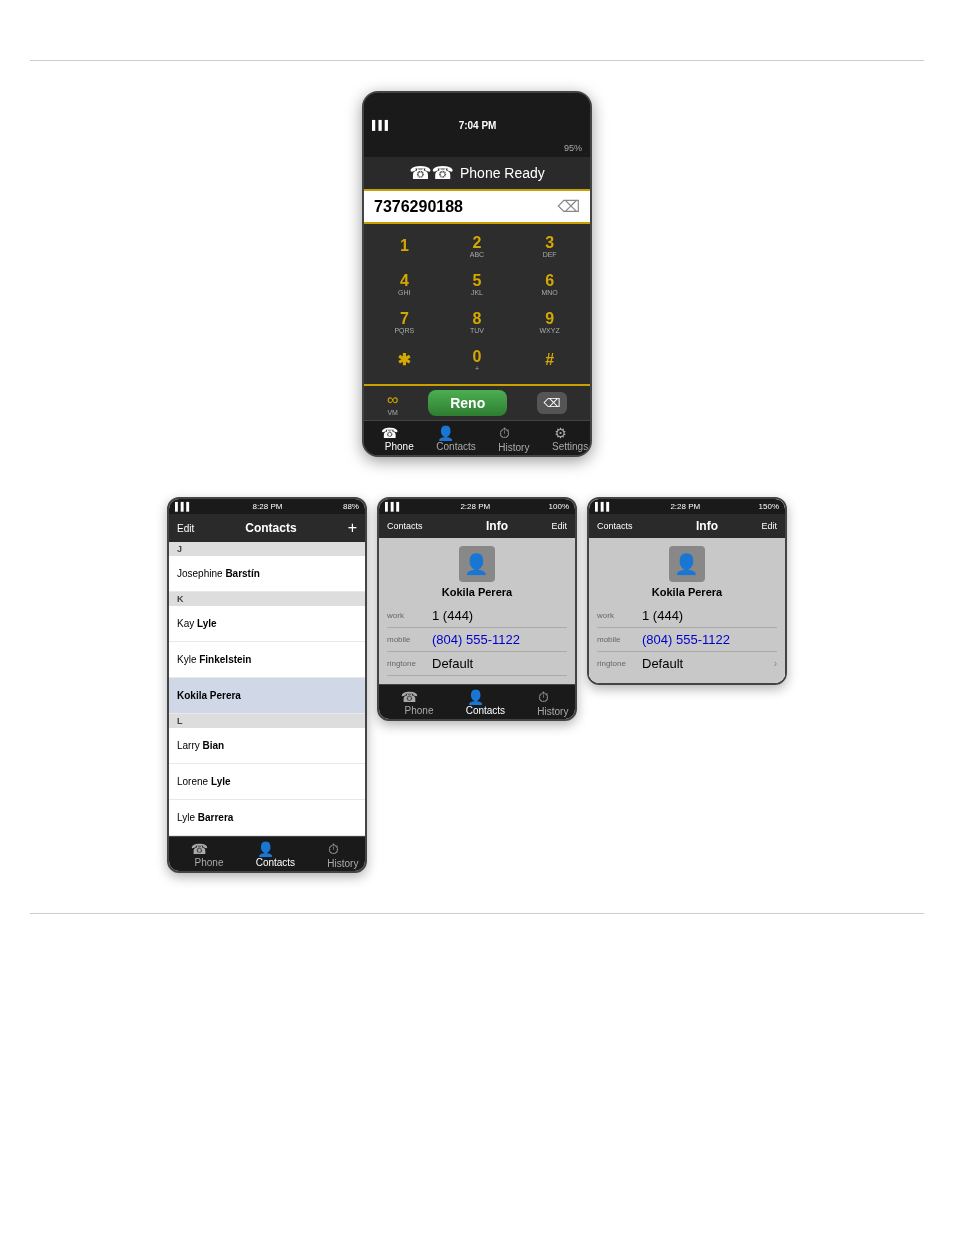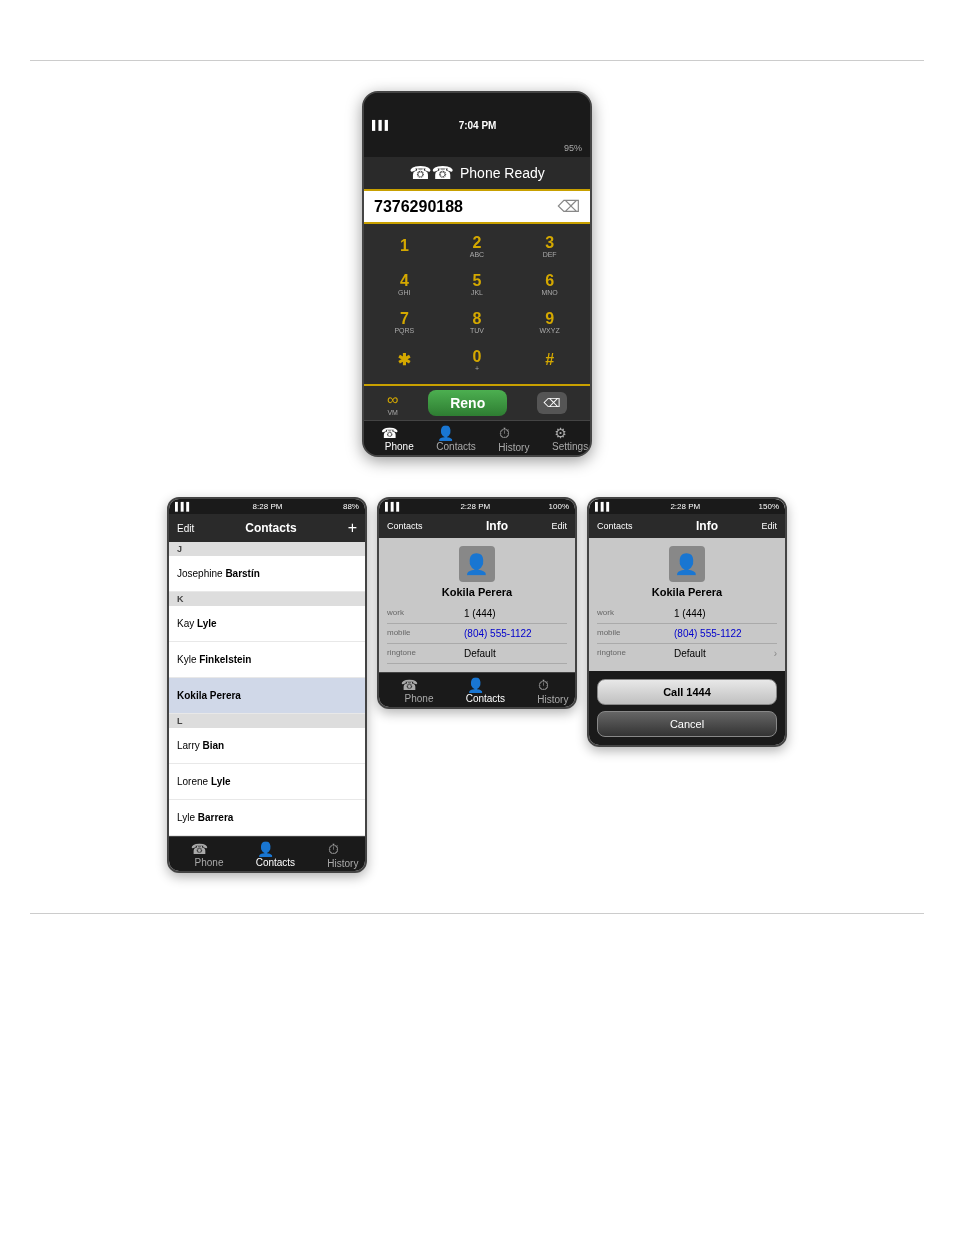--- a/index.html
+++ b/index.html
@@ -321,34 +321,33 @@
     .contact-full-name {
       text-align: center;
       font-size: 11px;
       font-weight: bold;
       color: #000;
       margin-bottom: 6px;
     }
 
     .info-field {
       display: flex;
-      align-items: flex-start;
+      align-items: center;
       padding: 4px 0;
       border-bottom: 1px solid #aaa;
       font-size: 9px;
-      gap: 32px;
     }
     .info-field .field-label {
       color: #666;
       width: 45px;
       font-size: 8px;
     }
     .info-field .field-value {
       color: #000;
-      font-size: 10px;
+      font-size: 13px;
     }
     .info-field .field-value.phone-link {
       color: #0000cc;
     }
 
     
     .confirm-screen {
       width: 200px;
       border-radius: 12px;
       overflow: hidden;
@@ -626,21 +625,17 @@
           <span class="field-label">mobile</span>
           <span class="field-value phone-link">(804) 555-1122</span>
         </div>
         <div class="info-field" style="border-bottom:none;">
           <span class="field-label">ringtone</span>
           <span class="field-value">Default</span>
           <span style="margin-left:auto;color:#888;font-size:10px;">›</span>
         </div>
       </div>
     </div>
-    <div class="confirm-bottom">
-      <div class="confirm-call-btn">Call 1444</div>
-      <div class="confirm-cancel-btn">Cancel</div>
-    </div>
   </div>
 
 </div>
 
 <hr class="bottom-rule" style="margin-top: 40px;">
 
 </body></html>

